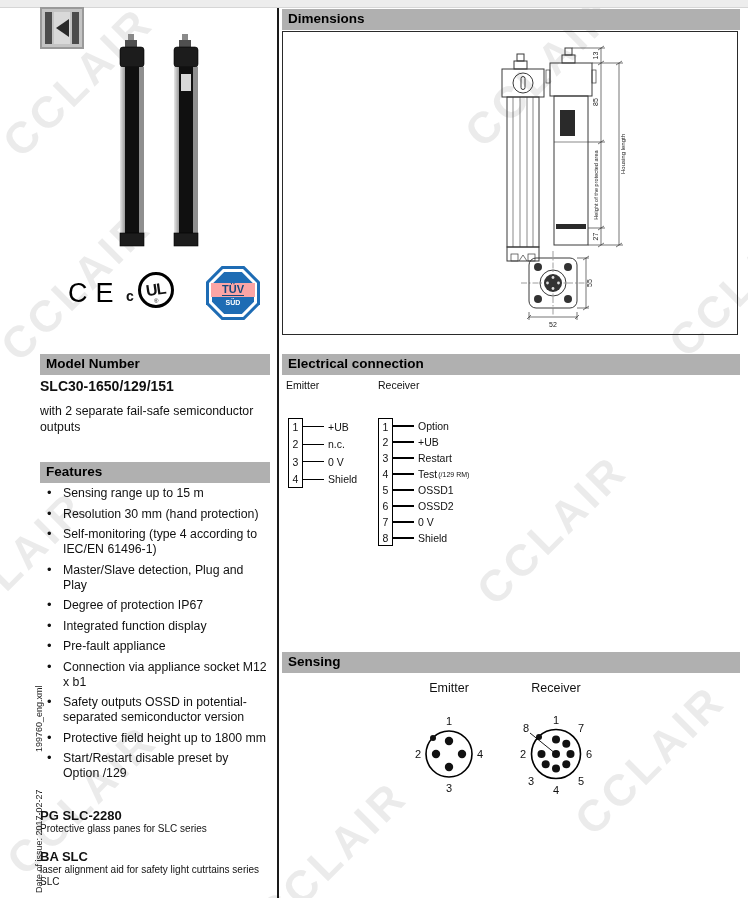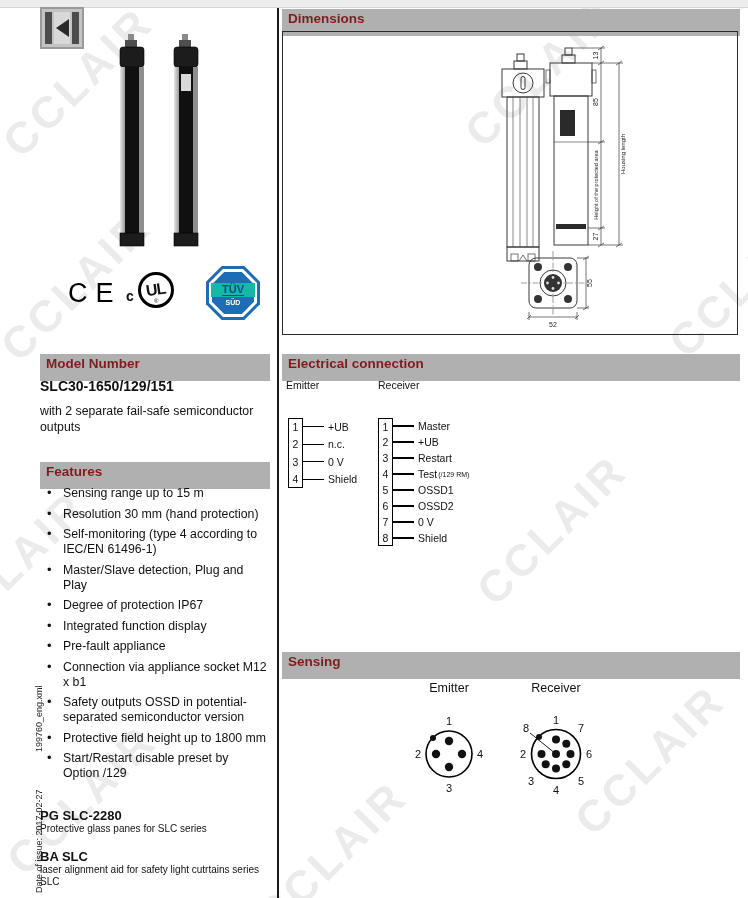--- a/index.html
+++ b/index.html
@@ -6,22 +6,22 @@
   .page{position:relative;width:748px;height:898px;background:#fff;overflow:hidden;
         font-family:"Liberation Sans", sans-serif;color:#111;}
   
   .wm{position:absolute;font-size:44px;font-weight:bold;letter-spacing:4px;
       color:rgba(130,130,130,0.16);transform:translate(-50%,-50%) rotate(-45deg);
       white-space:nowrap;pointer-events:none;}
   
   .top-band{position:absolute;left:0;top:0;width:748px;height:7px;background:#ededed;border-bottom:1px solid #d6d6d6;}
   .divider-v{position:absolute;left:277px;top:8px;width:1.5px;height:890px;background:#1a1a1a;}
   
-  .secbar{position:absolute;background:#b0b0b0;color:#7f1d1d;font-weight:bold;
-          font-size:13.5px;line-height:19px;height:27px;padding:0 0 0 6px;box-sizing:border-box;}
+  .secbar{position:absolute;background:#b0b0b0;color:#000000;font-weight:bold;
+          font-size:13.5px;line-height:19px;height:21px;padding:0 0 0 6px;box-sizing:border-box;}
   
   .left-col{position:absolute;left:40px;top:0;width:232px;height:898px;}
   .doc-icon{position:absolute;left:0;top:7px;width:44px;height:42px;border:2px solid #9a9a9a;
             background:#c4c4c4;box-sizing:border-box;display:flex;align-items:stretch;padding:3px;}
   .doc-icon .bar{width:7px;background:#4c4c4c;}
   .doc-icon .mid{flex:1;background:#d9d9d9;margin:0 2px;display:flex;align-items:center;justify-content:center;}
   .doc-icon .tri{width:0;height:0;border-top:9px solid transparent;border-bottom:9px solid transparent;
                  border-right:13px solid #2a2a2a;}
   .towers{position:absolute;left:68px;top:34px;}
   
@@ -31,21 +31,21 @@
              box-sizing:border-box;display:flex;align-items:center;justify-content:center;}
   .ul-text{font-weight:bold;font-size:16px;letter-spacing:-1px;transform:rotate(-8deg);}
   .ul-reg{position:absolute;left:28px;top:26px;font-size:6px;}
   .ul-c{position:absolute;left:0px;top:16px;font-size:14px;font-weight:bold;}
   .ul-us{position:absolute;left:50px;top:18px;font-size:11px;font-weight:bold;padding-left:38px;}
   .cert-tuv{position:absolute;left:166px;top:266px;width:54px;height:54px;}
   .oct{clip-path:polygon(29% 0,71% 0,100% 29%,100% 71%,71% 100%,29% 100%,0 71%,0 29%);}
   .tuv-outer{position:absolute;left:0;top:0;width:54px;height:54px;background:#1e6cb4;}
   .tuv-ring{position:absolute;left:3px;top:3px;width:48px;height:48px;background:#fff;}
   .tuv-core{position:absolute;left:6px;top:6px;width:42px;height:42px;background:#1e6cb4;}
-  .tuv-band{position:absolute;left:5px;top:17px;width:44px;height:14px;background:#14b8a6;
+  .tuv-band{position:absolute;left:5px;top:17px;width:44px;height:14px;background:#fca5a5;
             display:flex;align-items:center;justify-content:center;}
   .tuv-band span{color:#15497e;font-weight:bold;font-size:11px;border-bottom:1.5px solid #15497e;line-height:11px;}
   .tuv-sud{position:absolute;left:0;top:33px;width:54px;text-align:center;color:#fff;font-size:7px;font-weight:bold;}
   
   .model-number{position:absolute;left:0;top:378px;font-size:14px;font-weight:bold;}
   .model-desc{position:absolute;left:0;top:404px;width:226px;font-size:12.3px;line-height:1.3;}
   .features-list{position:absolute;left:0;top:486px;width:228px;margin:0;padding:0;list-style:none;
                  font-size:12.3px;line-height:1.22;}
   .features-list li{position:relative;padding-left:23px;margin-bottom:5.5px;}
   .features-list li::before{content:"•";position:absolute;left:7px;top:-1px;font-size:13px;}
@@ -295,21 +295,21 @@
         <span class="pin-num">4</span>
         <span class="pin-tick"></span>
         <span class="pin-lbl">Shield</span>
       </div>
     </div>
 
     <div class="pinbox" style="left:96px;top:418px;">
       <div class="pin-row pin-row-r">
         <span class="pin-num">1</span>
         <span class="pin-tick"></span>
-        <span class="pin-lbl">Master</span>
+        <span class="pin-lbl">Option</span>
       </div>
       <div class="pin-row pin-row-r">
         <span class="pin-num">2</span>
         <span class="pin-tick"></span>
         <span class="pin-lbl">+UB</span>
       </div>
       <div class="pin-row pin-row-r">
         <span class="pin-num">3</span>
         <span class="pin-tick"></span>
         <span class="pin-lbl">Restart</span>

